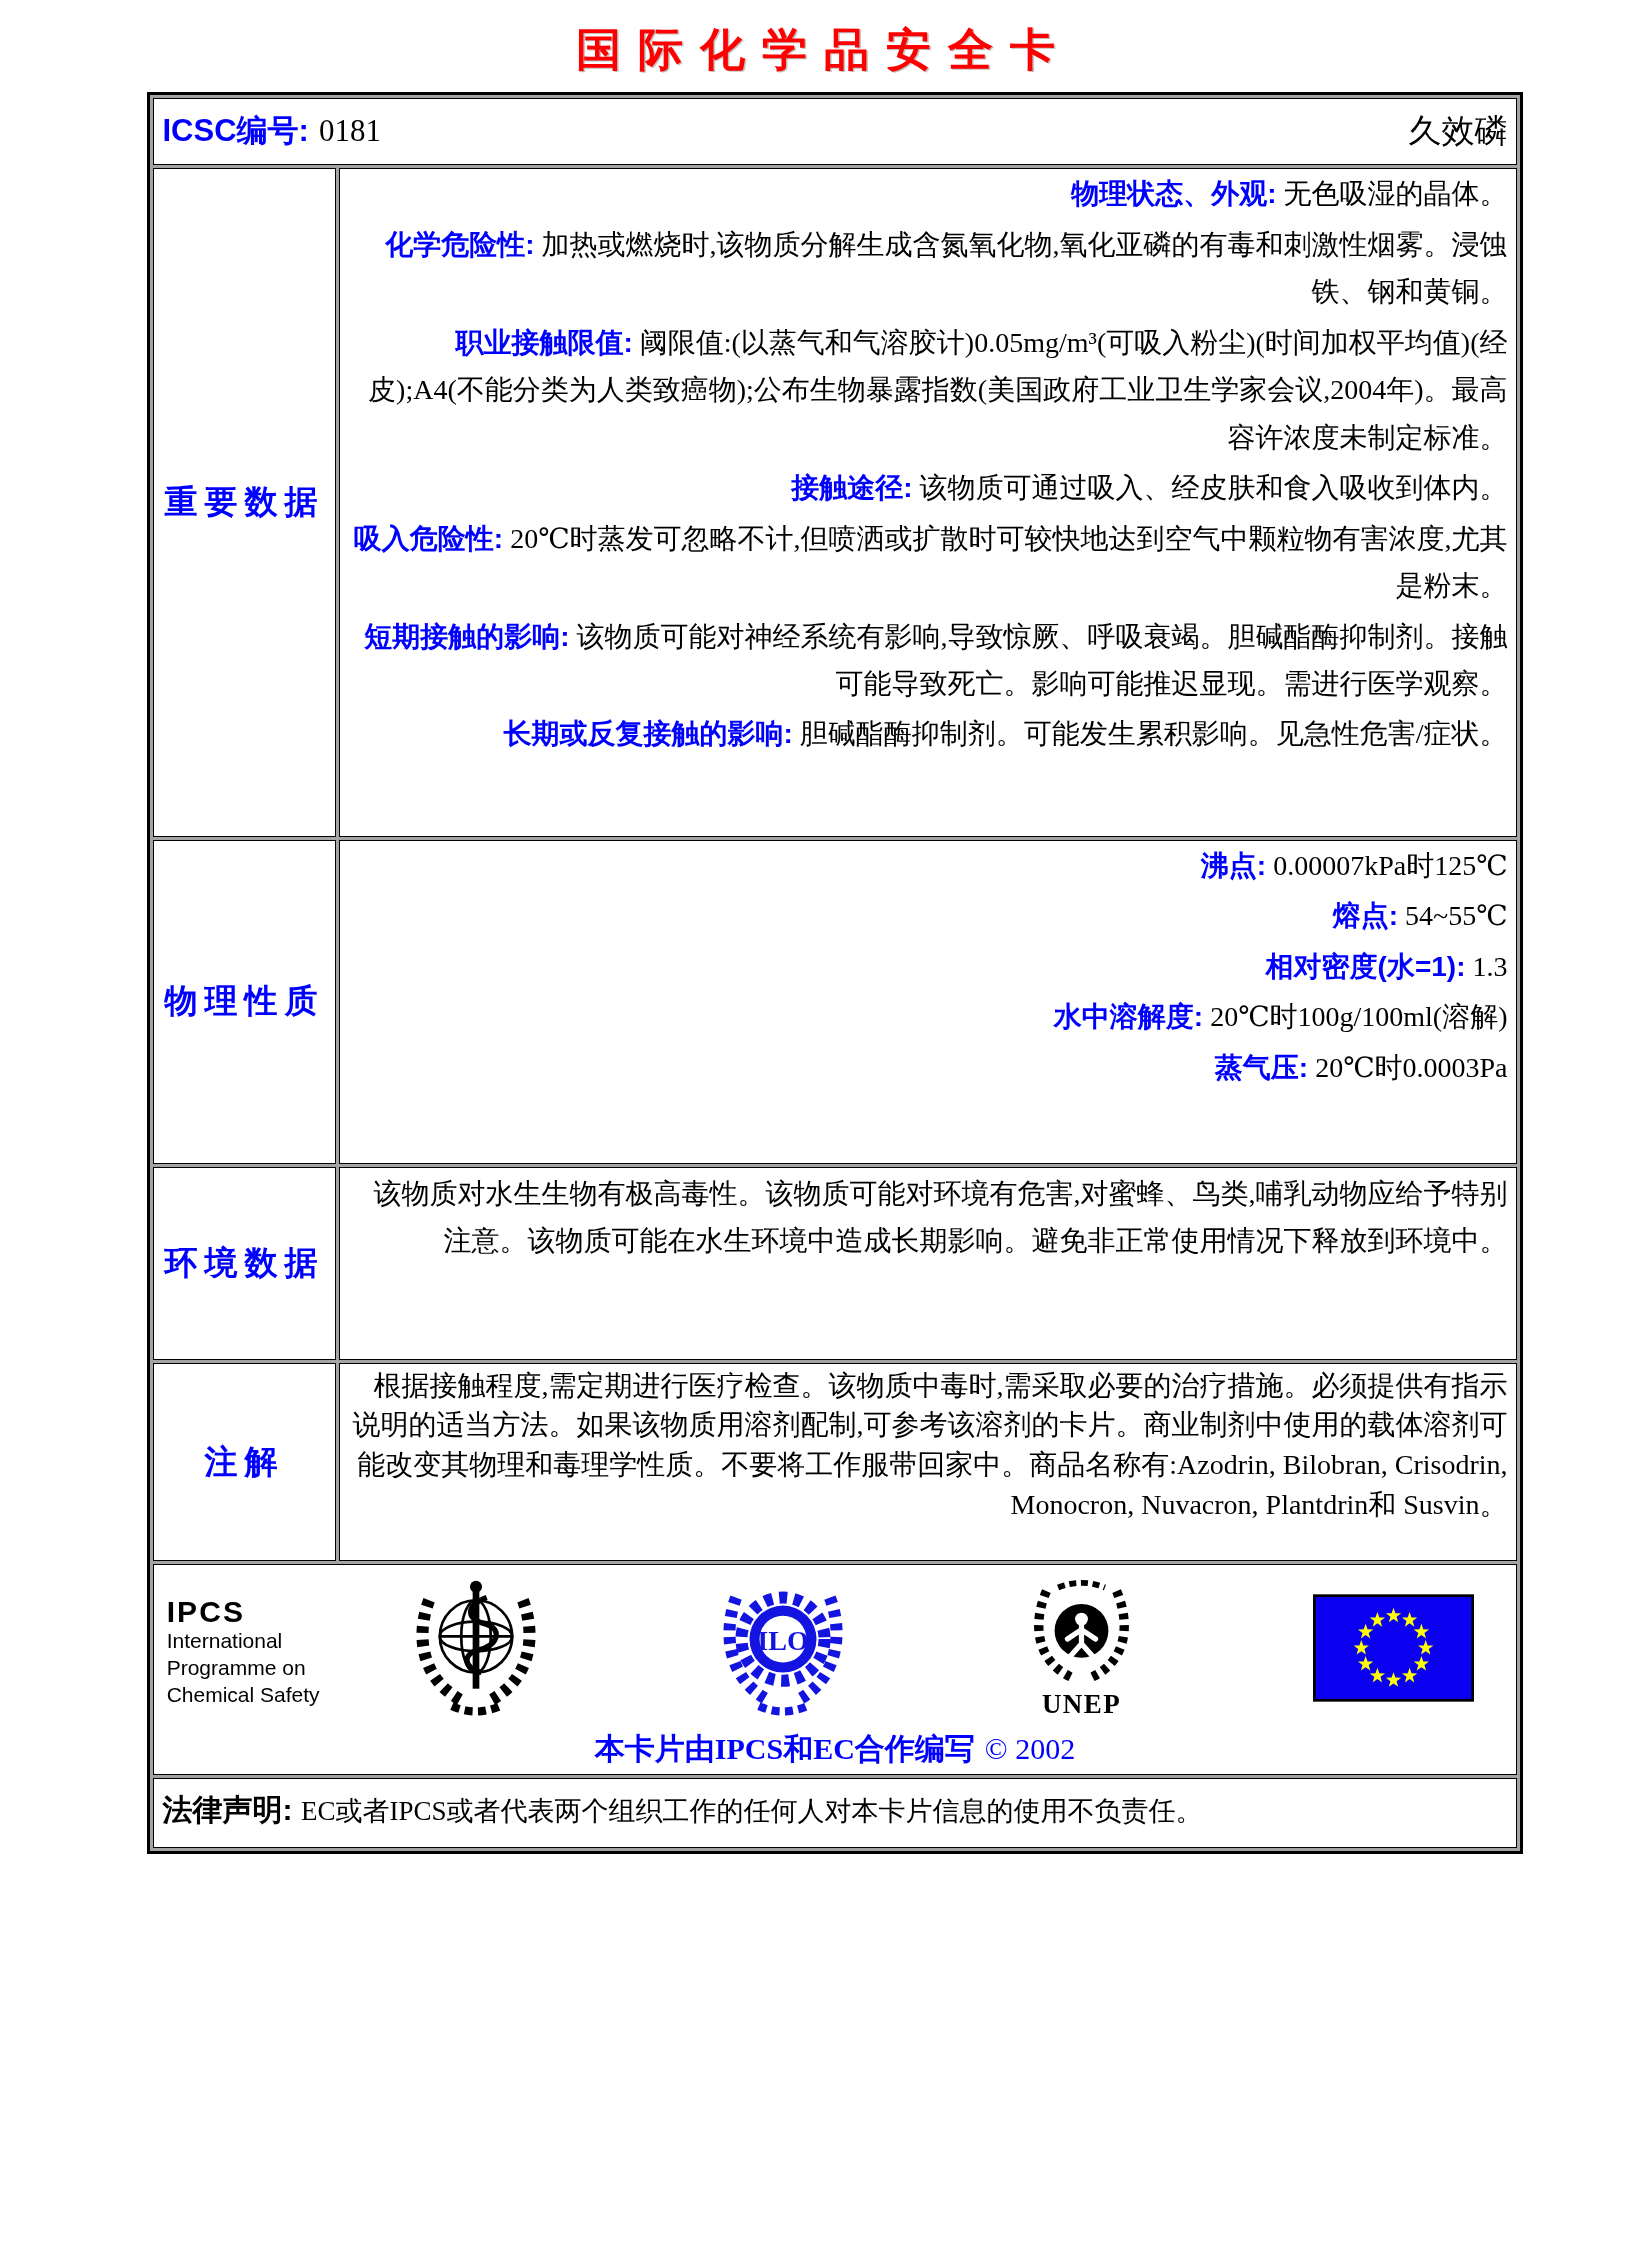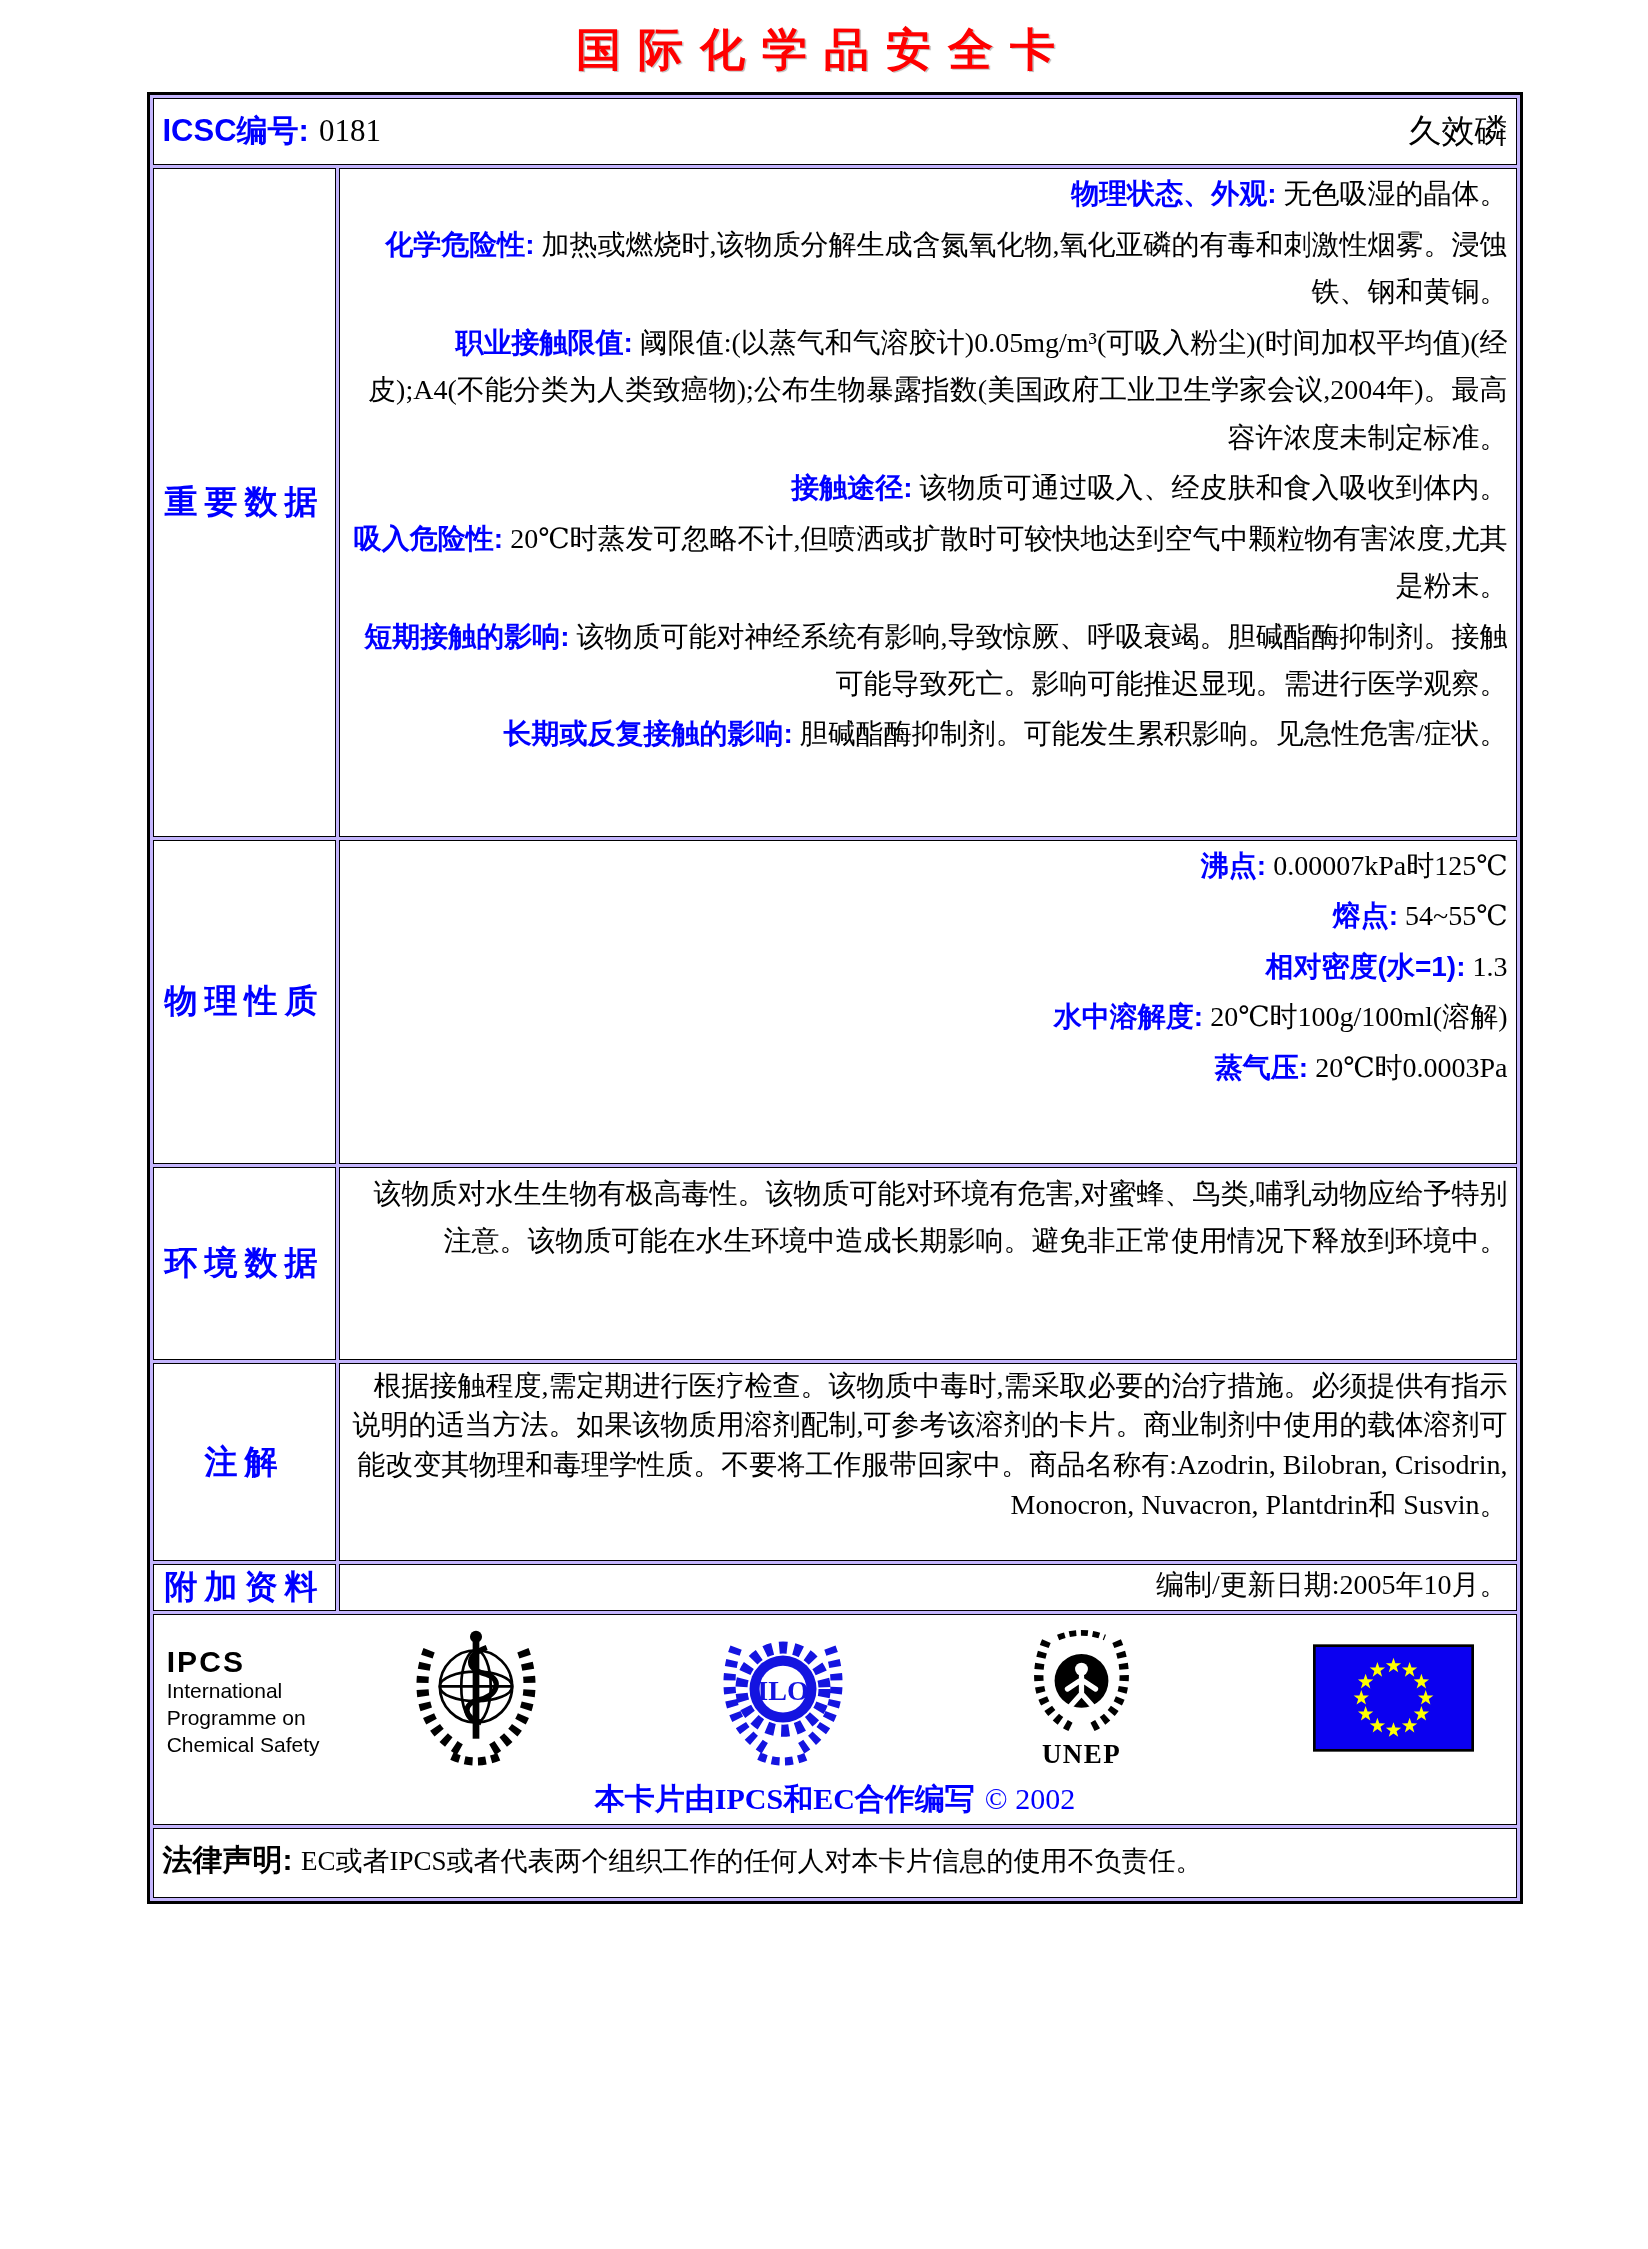--- a/index.html
+++ b/index.html
@@ -8,21 +8,21 @@
     font-family:"Liberation Serif","DejaVu Serif",serif;
   }
   .page-title{
     position:absolute;top:20px;left:0;width:100%;text-align:center;
     font-family:"Liberation Sans","DejaVu Sans",sans-serif;
     font-size:45px;font-weight:bold;color:#ff0000;letter-spacing:17px;
     text-shadow:1.4px 1.4px 0.7px rgba(0,0,0,0.25);
   }
   .card{position:absolute;left:147px;top:92px;width:1376px;}
   table.card-table{
-    width:100%;border:3.5px solid #000;border-spacing:3.5px;border-collapse:separate;background:#c4b5fd;
+    width:100%;border:3.5px solid #000;border-spacing:3.5px;border-collapse:separate;background:#a3a3a3;
   }
   td{border:1.4px solid #000;vertical-align:top;padding:1.4px 8.5px;background:#fff;}
   td.label-cell{
     width:178px;text-align:center;vertical-align:middle;padding:0 1.4px;margin-left:13px;
   }
   .row-label{
     color:#0000ff;font-weight:bold;letter-spacing:7px;
     font-family:"Liberation Sans","DejaVu Sans",sans-serif;font-size:33px;
   }
   .content{font-size:28px;line-height:1.70;text-align:right;}
@@ -138,28 +138,20 @@
 
     <tr>
       <td class="label-cell">
         <span class="row-label">注解</span>
       </td>
       <td>
         <div class="content notes-text clip h-notes">根据接触程度,需定期进行医疗检查。该物质中毒时,需采取必要的治疗措施。必须提供有指示说明的适当方法。如果该物质用溶剂配制,可参考该溶剂的卡片。商业制剂中使用的载体溶剂可能改变其物理和毒理学性质。不要将工作服带回家中。商品名称有:Azodrin, Bilobran, Crisodrin, Monocron, Nuvacron, Plantdrin和 Susvin。</div>
       </td>
     </tr>
 
-    <tr>
-      <td class="label-cell">
-        <span class="row-label">附加资料</span>
-      </td>
-      <td>
-        <div class="content additional-text">编制/更新日期:2005年10月。</div>
-      </td>
-    </tr>
 
     <tr>
       <td colspan="2" class="footer-cell">
         <div class="ipcs-block">
           <div class="ipcs-acronym">IPCS</div>
           <div class="ipcs-line">International</div>
           <div class="ipcs-line">Programme on</div>
           <div class="ipcs-line">Chemical Safety</div>
         </div>
         <div class="logos">

